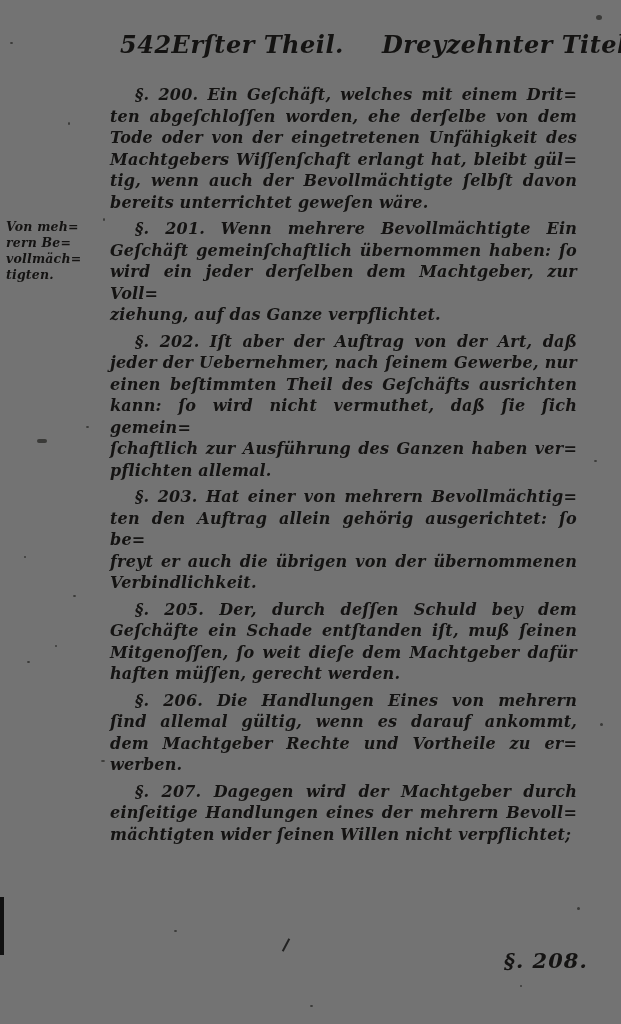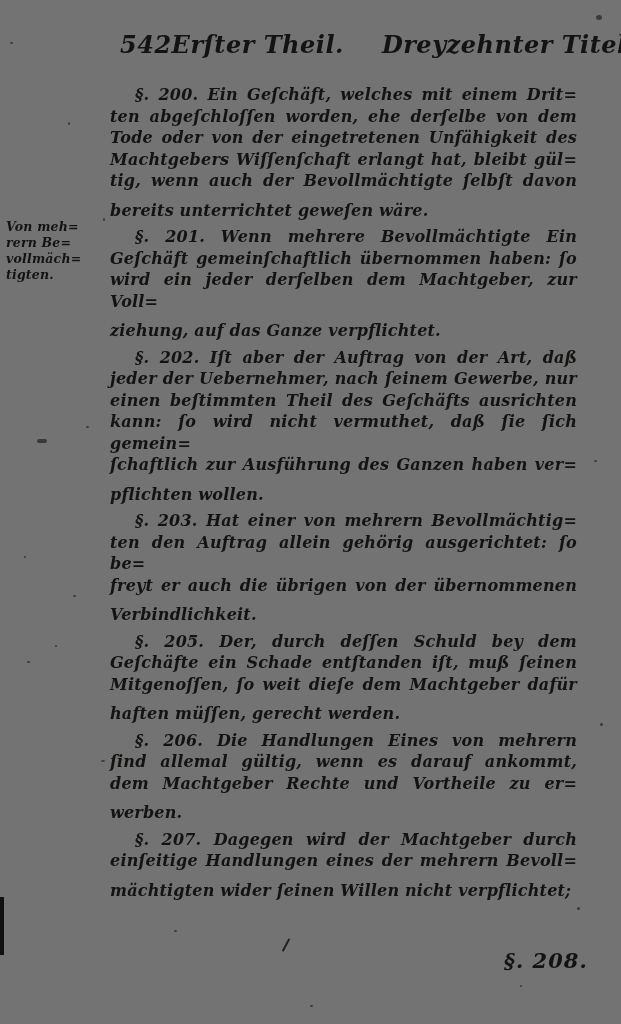--- a/index.html
+++ b/index.html
@@ -25,21 +25,21 @@
 
   
   .text-block {
     position:absolute; left:110px; top:84px; width:467px;
     font-size:16px; font-weight:bold; line-height:21.5px;
     letter-spacing:0.2px;
   }
   .para { margin:0 0 5px 0; }
   .line { text-align:justify; text-align-last:justify; }
   .line.first { text-indent:25px; }
-  .line.lastline { text-align-last:left;margin-top:8px; }
+  .line.lastline { text-align-last:left; }
 
   
   .margin-note {
     position:absolute; left:6px; top:219px; width:100px;
     font-size:12.5px; font-weight:bold; line-height:16px;
     letter-spacing:0.2px;
   }
 
   
   .catchword {
@@ -87,21 +87,21 @@
       <div class="line">wird ein jeder derſelben dem Machtgeber, zur Voll=</div>
       <div class="line lastline">ziehung, auf das Ganze verpflichtet.</div>
     </div>
 
     <div class="para">
       <div class="line first">§. 202. Iſt aber der Auftrag von der Art, daß</div>
       <div class="line">jeder der Uebernehmer, nach ſeinem Gewerbe, nur</div>
       <div class="line">einen beſtimmten Theil des Geſchäfts ausrichten</div>
       <div class="line">kann: ſo wird nicht vermuthet, daß ſie ſich gemein=</div>
       <div class="line">ſchaftlich zur Ausführung des Ganzen haben ver=</div>
-      <div class="line lastline">pflichten wollen.</div>
+      <div class="line lastline">pflichten allemal.</div>
     </div>
 
     <div class="para">
       <div class="line first">§. 203. Hat einer von mehrern Bevollmächtig=</div>
       <div class="line">ten den Auftrag allein gehörig ausgerichtet: ſo be=</div>
       <div class="line">freyt er auch die übrigen von der übernommenen</div>
       <div class="line lastline">Verbindlichkeit.</div>
     </div>
 
 

